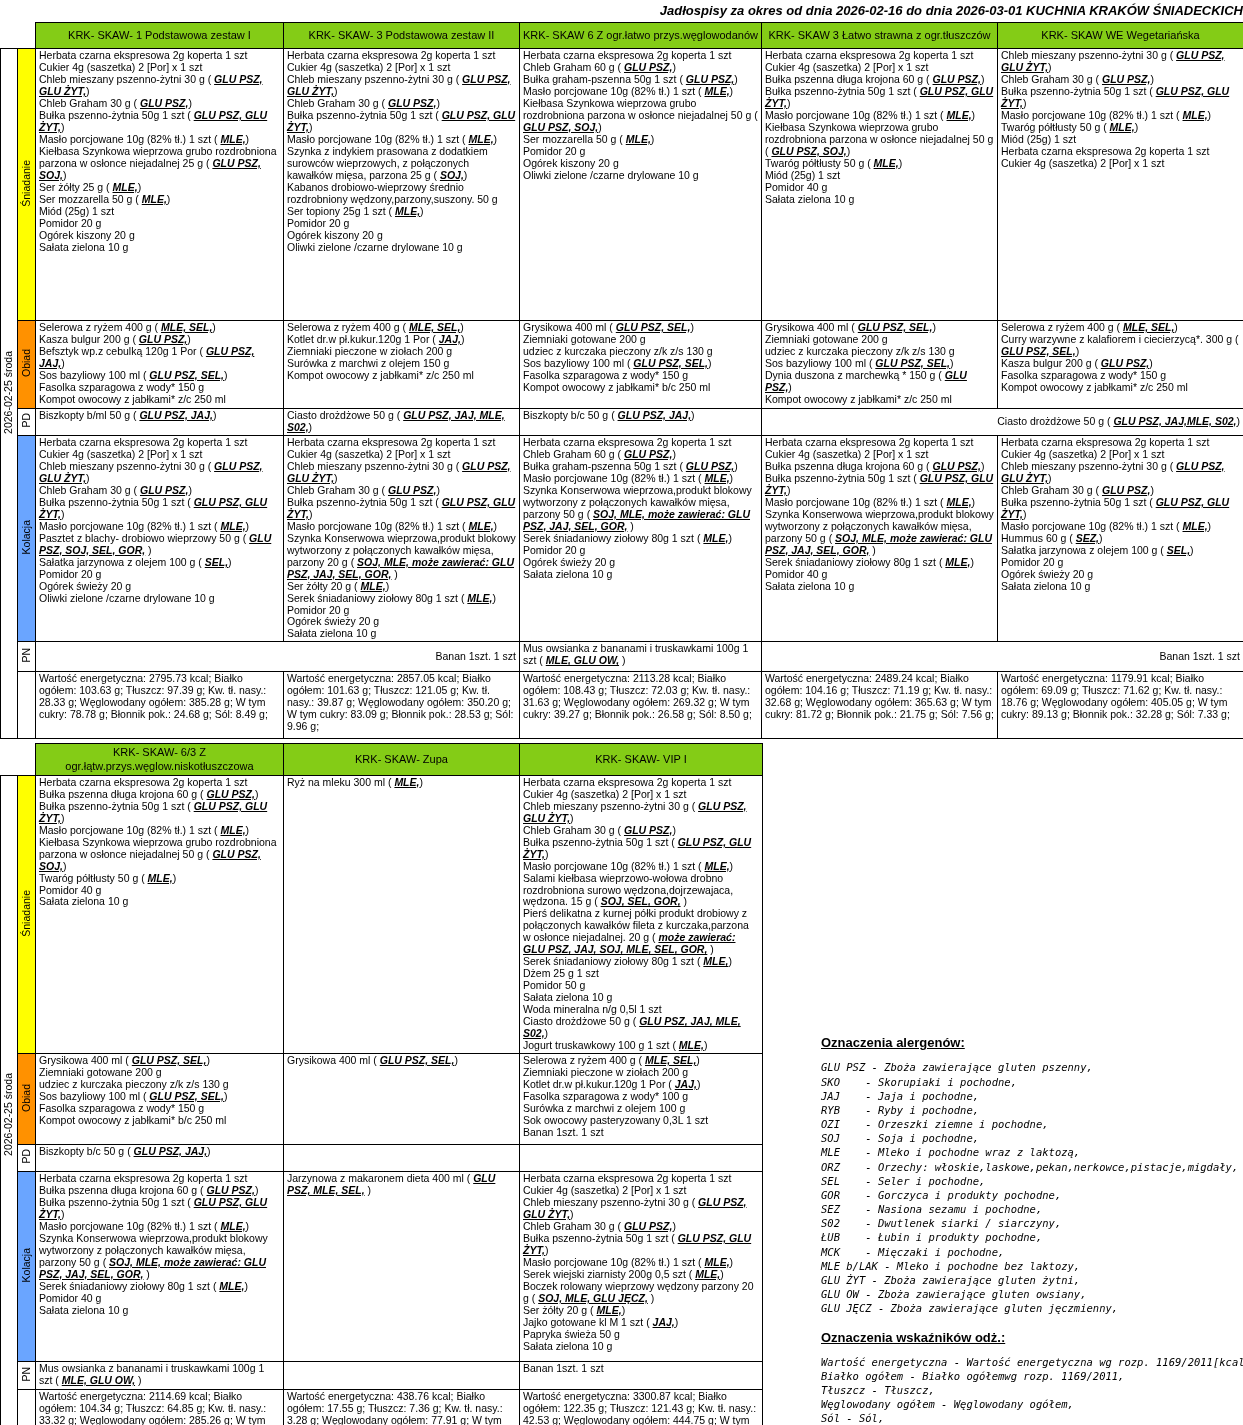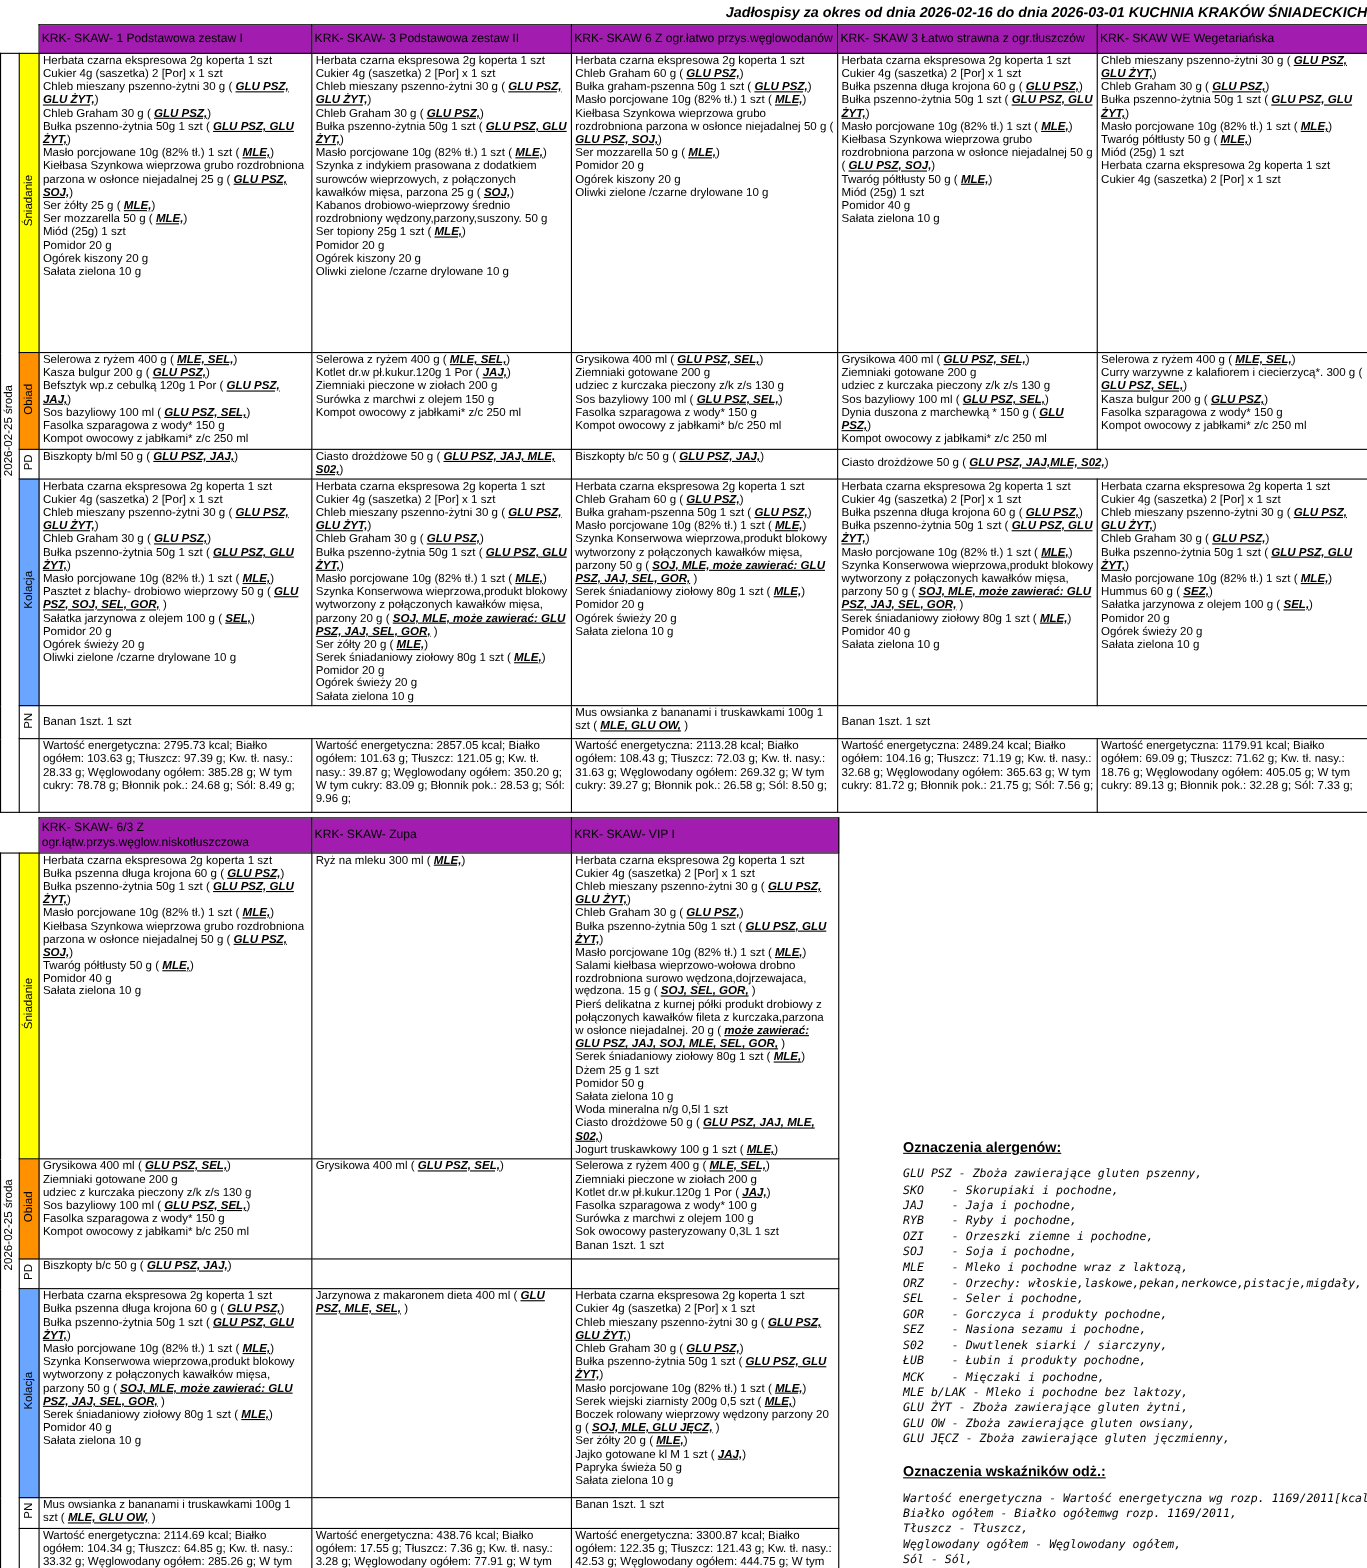--- a/index.html
+++ b/index.html
@@ -1,27 +1,27 @@
 <!DOCTYPE html>
 <html lang="pl" style="--c-breakfast: #ffff00; --c-lunch: #ff9100; --c-dinner: #6aa5ff;"><head>
 <meta charset="utf-8">
 <style>
   html,body { margin:0; padding:0; background:#fff; color:#000; }
   body { width:1243px; font-family:"Liberation Sans", sans-serif; }
   .title { text-align:right; font-style:italic; font-weight:bold; font-size:13px; padding:3px 0 4px 0; }
   table { border-collapse:collapse; table-layout:fixed; }
   td { border:1px solid #000; vertical-align:top; font-size:10.5px; line-height:1.14; padding:1px 3px; }
   td.corner { border:none; background:transparent; }
-  td.hdr { vertical-align:middle; background:#a21caf; font-size:11px; line-height:1.2; padding:2px; }
+  td.hdr { text-align:center; vertical-align:middle; background:#84cc16; font-size:11px; line-height:1.2; padding:2px; }
   td.vcell { vertical-align:middle; text-align:center; padding:0; }
   .vtext { writing-mode:vertical-rl; transform:rotate(180deg); white-space:nowrap; font-size:10.5px; margin:0 auto; display:inline-block; }
   td.lab-sni { background:var(--c-breakfast,#ffff00); }
   td.lab-obi { background:var(--c-lunch,#ff9100); }
   td.lab-kol { background:var(--c-dinner,#6aa5ff); }
-  td.centercell { text-align:left; vertical-align:middle; }
+  td.centercell { text-align:right; vertical-align:middle; }
   .mi { margin:0; }
   .alg { font-weight:bold; font-style:italic; text-decoration:underline; }
   .gap { height:4px; }
   .bottom { display:flex; align-items:flex-start; }
   .legend { margin-top:292px; margin-left:58px; width:430px; }
   .legend .ltitle { font-size:13px; font-weight:bold; text-decoration:underline; margin:0 0 10px 0; }
   .legend .mono .mi { font-family:"DejaVu Sans Mono", monospace; font-style:italic; font-size:10.5px; line-height:1.35; white-space:pre; }
   .legend .block { margin-bottom:14px; }
 </style>
 </head>

